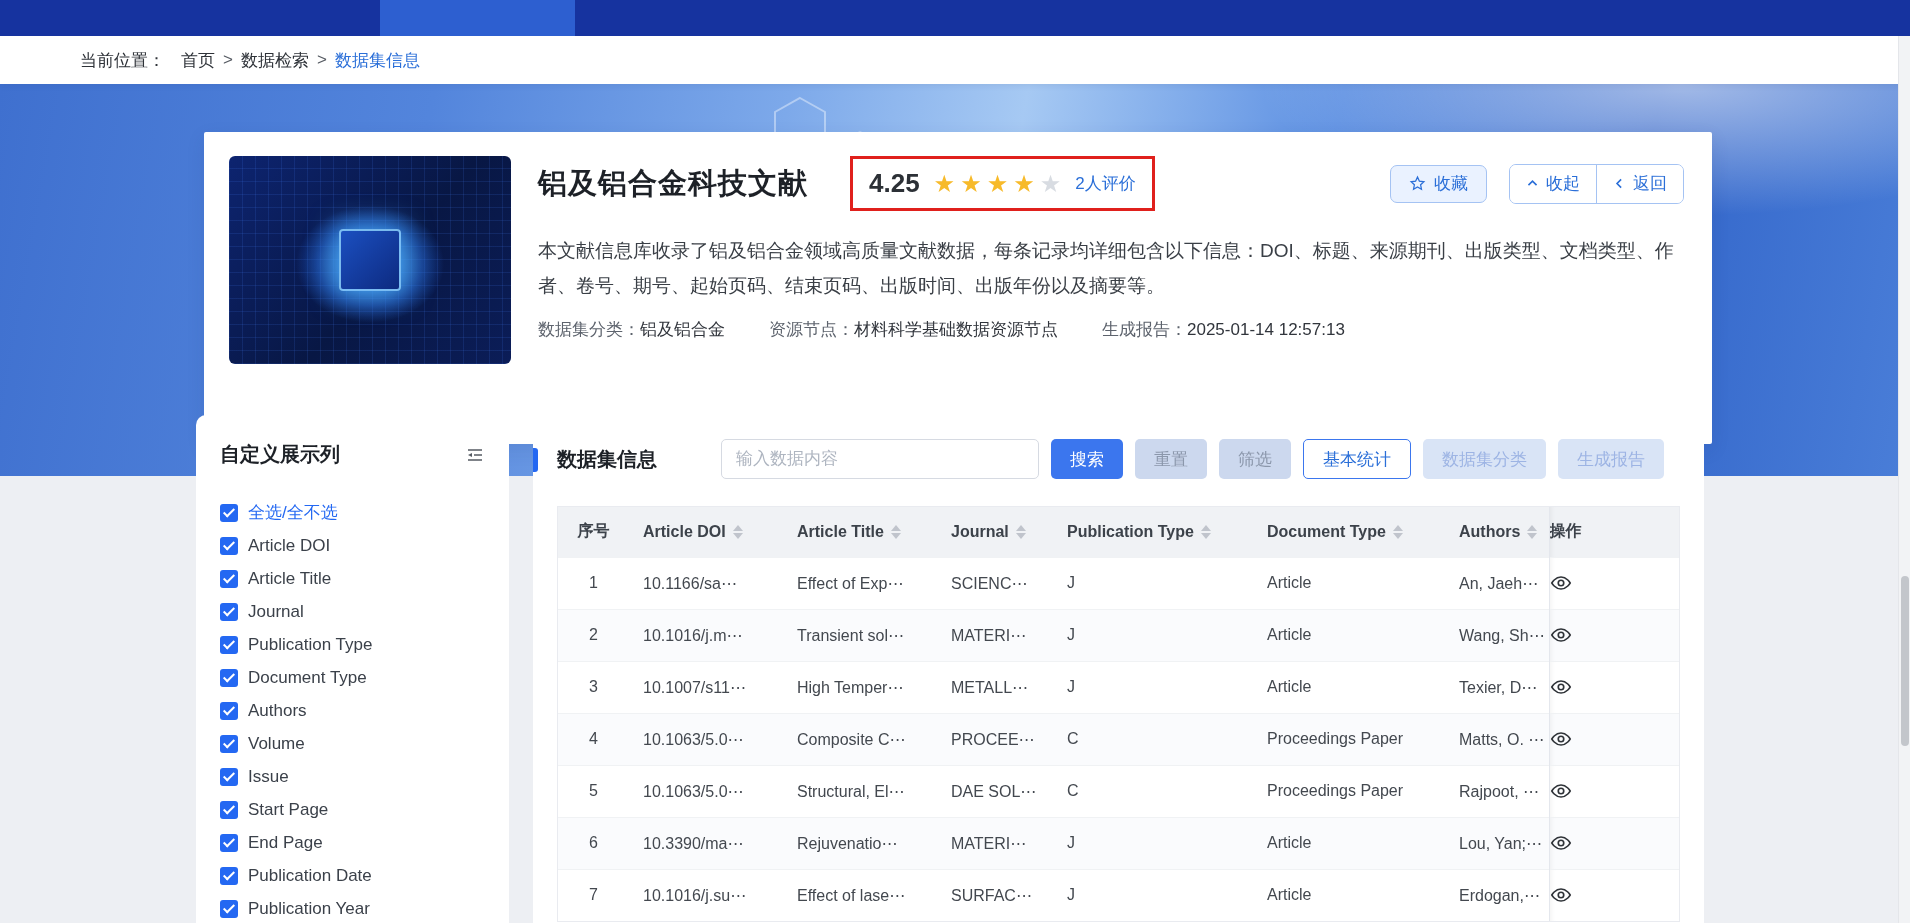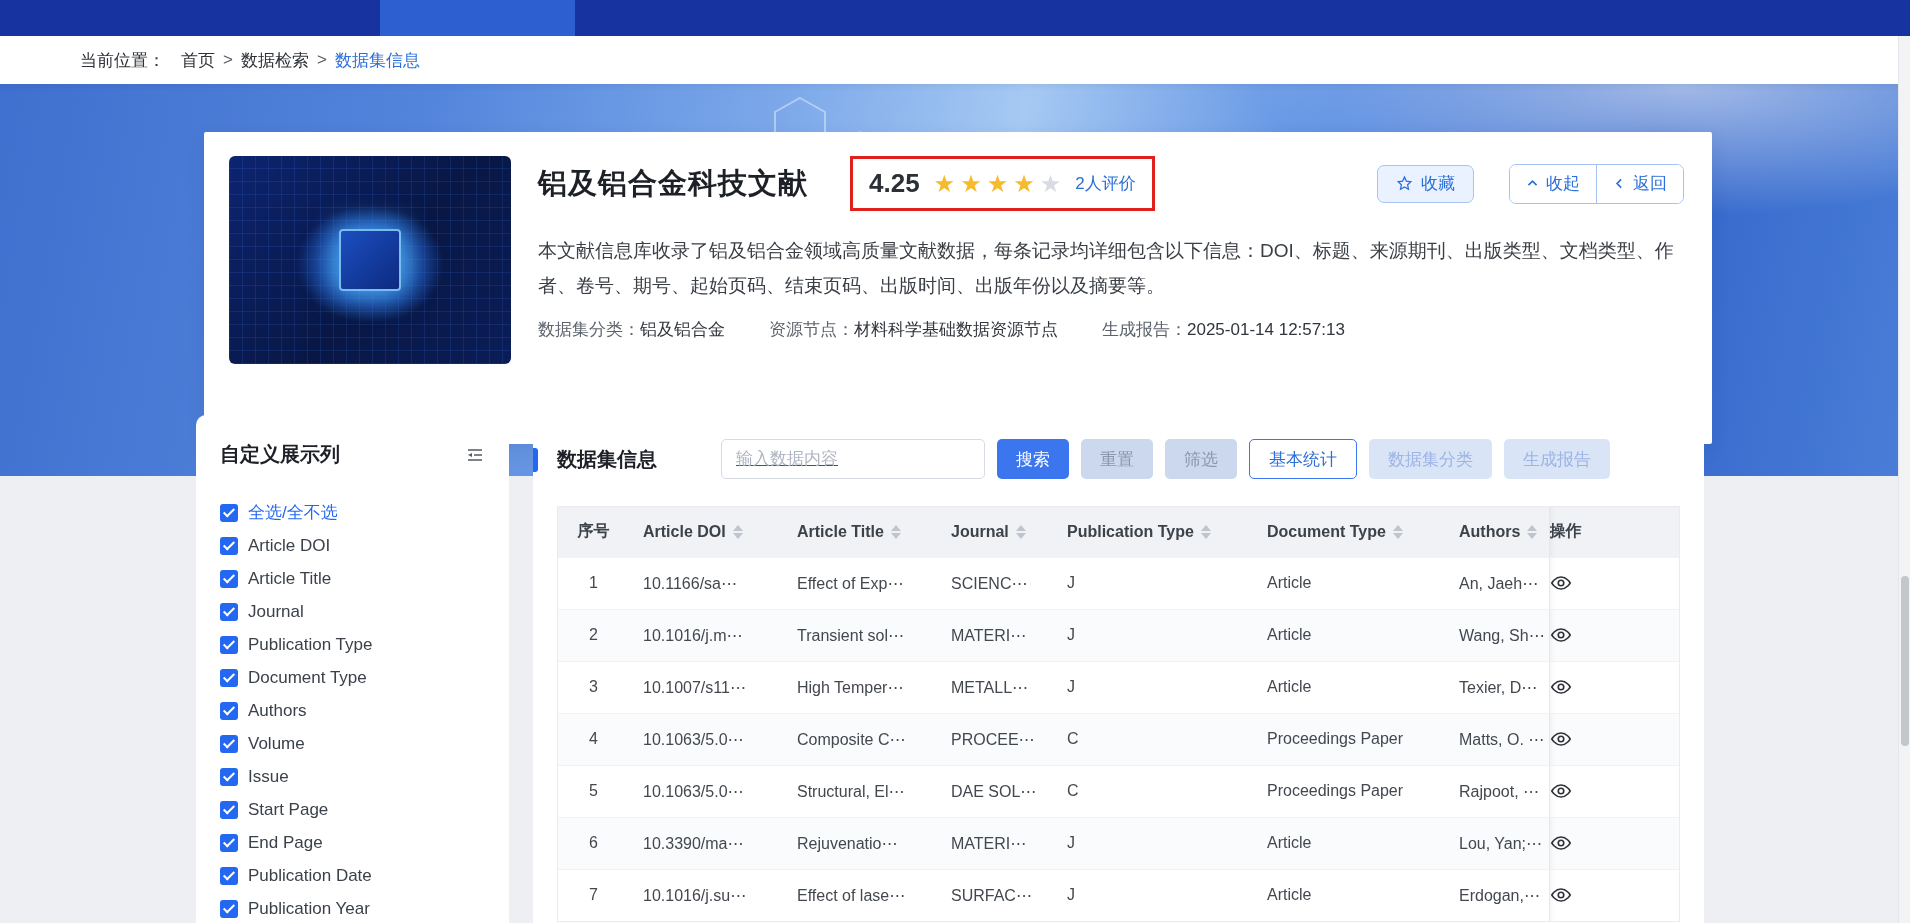--- a/index.html
+++ b/index.html
@@ -53,21 +53,21 @@
   }
   .detail-body { position:absolute; left:334px; top:24px; right:28px; }
   .detail-top { display:flex; align-items:center; }
   .dataset-title { font-size:29px; font-weight:bold; color:#1d2127; letter-spacing:1px; white-space:nowrap; }
   .rating-box { margin-left:42px; display:flex; align-items:center; gap:14px; border:3px solid #e0201c; padding:9px 16px; }
   .rating-score { font-size:26px; color:#2c3036; font-weight:bold; }
   .stars { display:flex; gap:5px; font-size:24px; line-height:1; }
   .star-filled { color:#f7ba2a; }
   .star-empty { color:#d8dce2; }
   .reviews-link { font-size:17px; color:#2b6fd8; cursor:pointer; white-space:nowrap; }
-  .detail-actions { margin-left:auto; display:flex; align-items:center; gap:35px; }
+  .detail-actions { margin-left:auto; display:flex; align-items:center; gap:22px; }
   .btn-fav {
     height:38px; padding:0 18px; display:flex; align-items:center; gap:8px;
     background:#eaf2ff; border:1px solid #a5c3f3; border-radius:7px; color:#2b6fd8; font-size:17px; cursor:pointer;
   }
   .btn-grp { display:flex; border:1px solid #a5c3f3; border-radius:7px; overflow:hidden; background:#fff; }
   .gbtn { height:38px; padding:0 16px; display:flex; align-items:center; gap:7px; color:#2b6fd8; font-size:17px; background:#fff; cursor:pointer; }
   .gbtn + .gbtn { border-left:1px solid #a5c3f3; }
   .dataset-desc { margin-top:22px; font-size:19px; line-height:35px; color:#3a3f46; }
   .dataset-meta { margin-top:15px; display:flex; gap:44px; font-size:17px; white-space:nowrap; }
   .meta-label { color:#5d636d; }
@@ -92,22 +92,22 @@
 
   
   .main-card {
     position:absolute; left:533px; top:415px; width:1171px; height:700px;
     background:#fff; border-radius:10px; padding:24px; z-index:10;
   }
   .accent { position:absolute; left:0; top:33px; width:5px; height:24px; background:#2468f2; border-radius:0 3px 3px 0; }
   .main-head { display:flex; align-items:center; }
   .main-title { font-size:20px; font-weight:bold; color:#1d2127; white-space:nowrap; }
   .search-input {
-    margin-left:64px; width:264px; height:40px; border:1px solid #d6dae2; border-radius:5px;
-    padding:0 14px; font-size:17px; color:#1d4ed8; outline:none; font-family:inherit;text-decoration:underline;
+    margin-left:64px; width:318px; height:40px; border:1px solid #d6dae2; border-radius:5px;
+    padding:0 14px; font-size:17px; color:#a16207; outline:none; font-family:inherit;
   }
   .search-input::placeholder { color:#aeb5c0; }
   .btn { height:40px; border:none; border-radius:5px; font-size:17px; padding:0 19px; margin-left:12px; cursor:pointer; font-family:inherit; white-space:nowrap; }
   .btn-primary { background:#3b76ee; color:#fff; }
   .btn-muted   { background:#ccd8ee; color:#8b97ab; }
   .btn-outline { background:#fff; border:1px solid #3b76ee; color:#2b6fd8; }
   .btn-light   { background:#d9e4f6; color:#9db4e4; }
 
   
   .table-wrap { margin-top:27px; border:1px solid #e9ebf0; }

